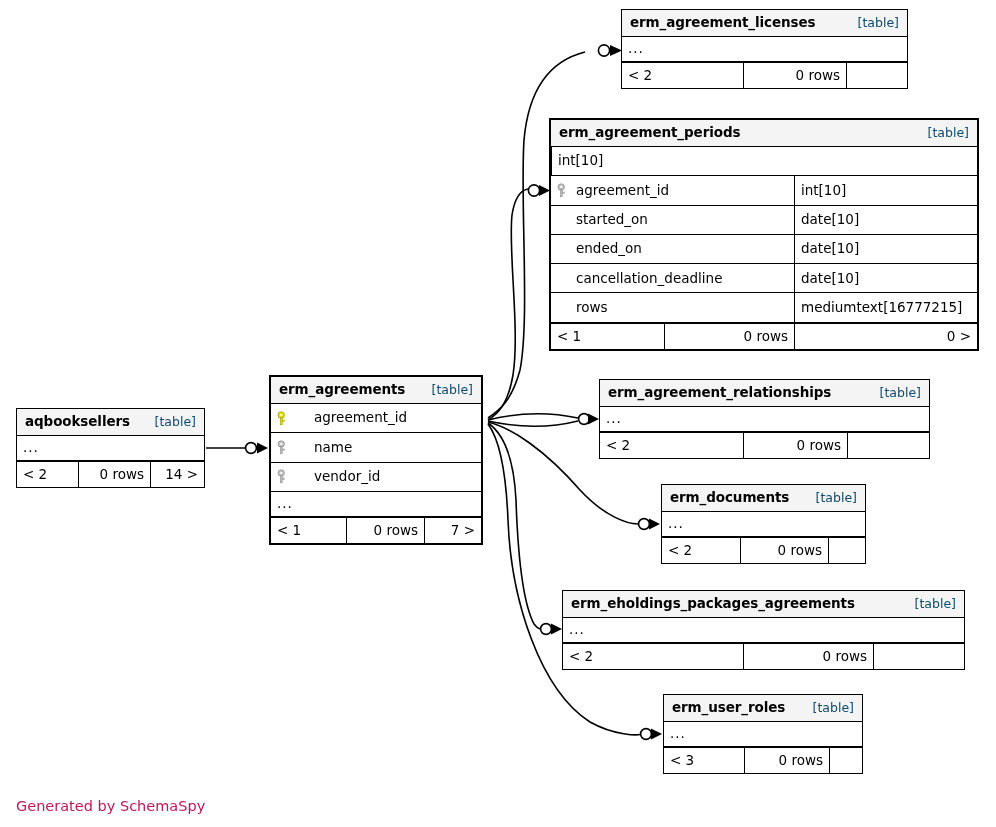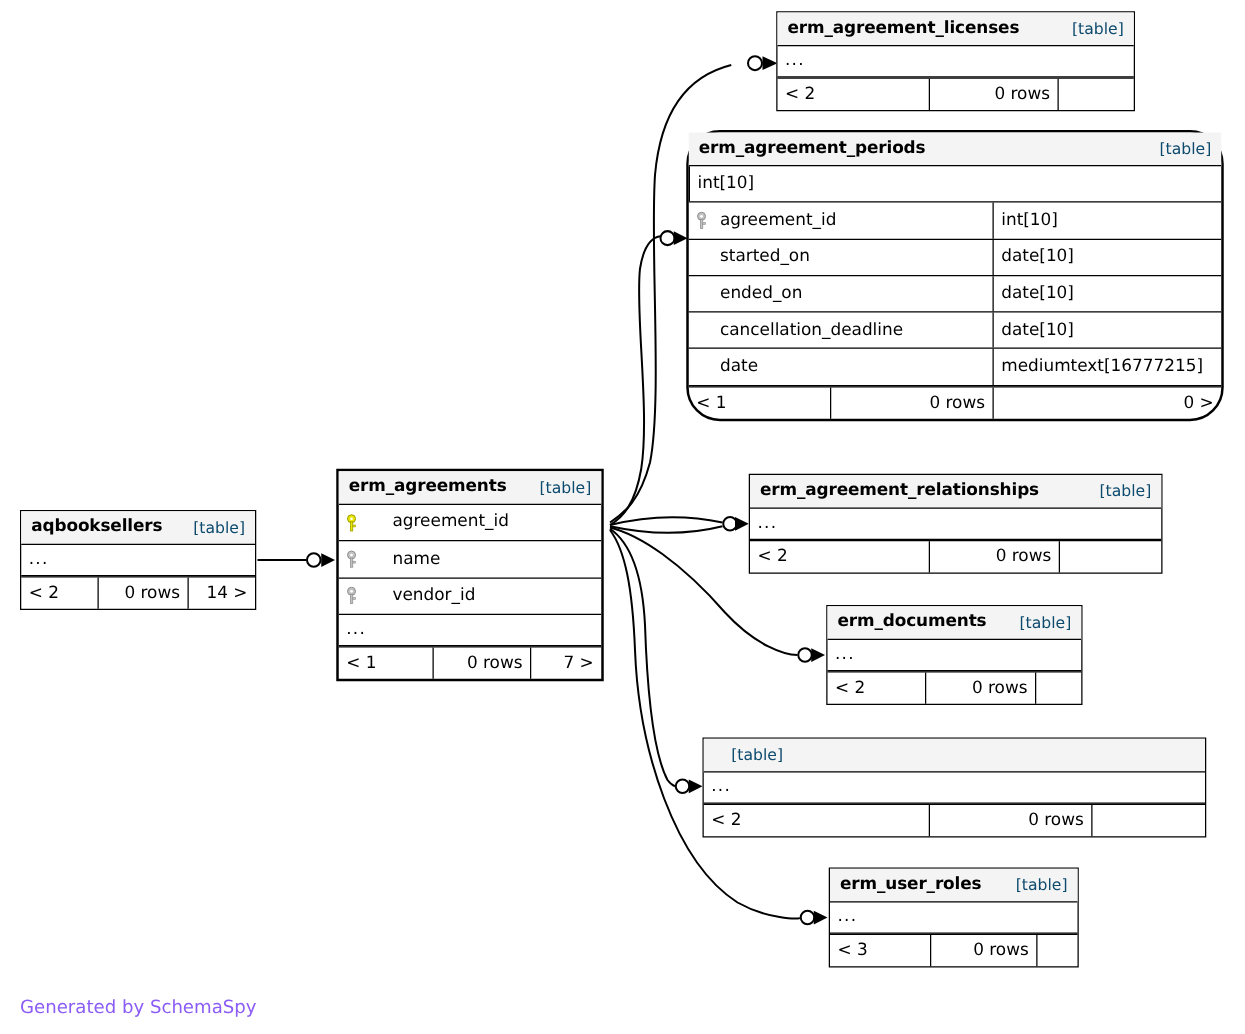--- a/index.html
+++ b/index.html
@@ -100,21 +100,21 @@
     position:relative;
     flex:0 0 13px;
   }
   .keyicon svg{display:block;}
 
   .credit{
     position:absolute;
     left:16px;
     top:798px;
     font-size:14.5px;
-    color:#8b5cf6;
+    color:#be185d;
     white-space:nowrap;
   }
 </style>
 </head>
 <body>
 
 <div id="canvas">
 
   <svg id="edges" viewBox="0 0 996 827">
     <defs>
@@ -163,21 +163,21 @@
       <span class="tn-tag">[table]</span>
     </div>
     <div class="tn-ellipsis">...</div>
     <div class="tn-footer">
       <div class="fcell left" style="width:121px;">&lt; 2</div>
       <div class="fcell right" style="width:103px;">0 rows</div>
       <div class="fcell right" style="flex:1;"></div>
     </div>
   </div>
 
-  <div class="table-node" id="t-periods" style="left:549px;top:104px;width:430px;border-radius:27px;">
+  <div class="table-node" id="t-periods" style="left:549px;top:118px;width:430px;">
     <div class="tn-header">
       <span class="tn-name">erm_agreement_periods</span>
       <span class="tn-tag">[table]</span>
     </div>
 
     <div class="tn-rowwrap">
       <div class="tn-type">int[10]</div>
     </div>
 
     <div class="tn-rowwrap">
@@ -215,21 +215,21 @@
       <div class="tn-left" style="width:243px;">
         <span class="keyicon"></span>
         <span class="tn-colname-text">cancellation_deadline</span>
       </div>
       <div class="tn-type">date[10]</div>
     </div>
 
     <div class="tn-rowwrap">
       <div class="tn-left" style="width:243px;">
         <span class="keyicon"></span>
-        <span class="tn-colname-text">date</span>
+        <span class="tn-colname-text">rows</span>
       </div>
       <div class="tn-type">mediumtext[16777215]</div>
     </div>
 
     <div class="tn-footer">
       <div class="fcell left" style="width:113px;">&lt; 1</div>
       <div class="fcell right" style="width:130px;">0 rows</div>
       <div class="fcell right" style="flex:1;">0 &gt;</div>
     </div>
   </div>
@@ -319,20 +319,21 @@
     <div class="tn-ellipsis">...</div>
     <div class="tn-footer">
       <div class="fcell left" style="width:78px;">&lt; 2</div>
       <div class="fcell right" style="width:88px;">0 rows</div>
       <div class="fcell right" style="flex:1;"></div>
     </div>
   </div>
 
   <div class="table-node thin" id="t-eholdings" style="left:562px;top:590px;width:403px;">
     <div class="tn-header">
+      <span class="tn-name">erm_eholdings_packages_agreements</span>
       <span class="tn-tag">[table]</span>
     </div>
     <div class="tn-ellipsis">...</div>
     <div class="tn-footer">
       <div class="fcell left" style="width:180px;">&lt; 2</div>
       <div class="fcell right" style="width:130px;">0 rows</div>
       <div class="fcell right" style="flex:1;"></div>
     </div>
   </div>
 

